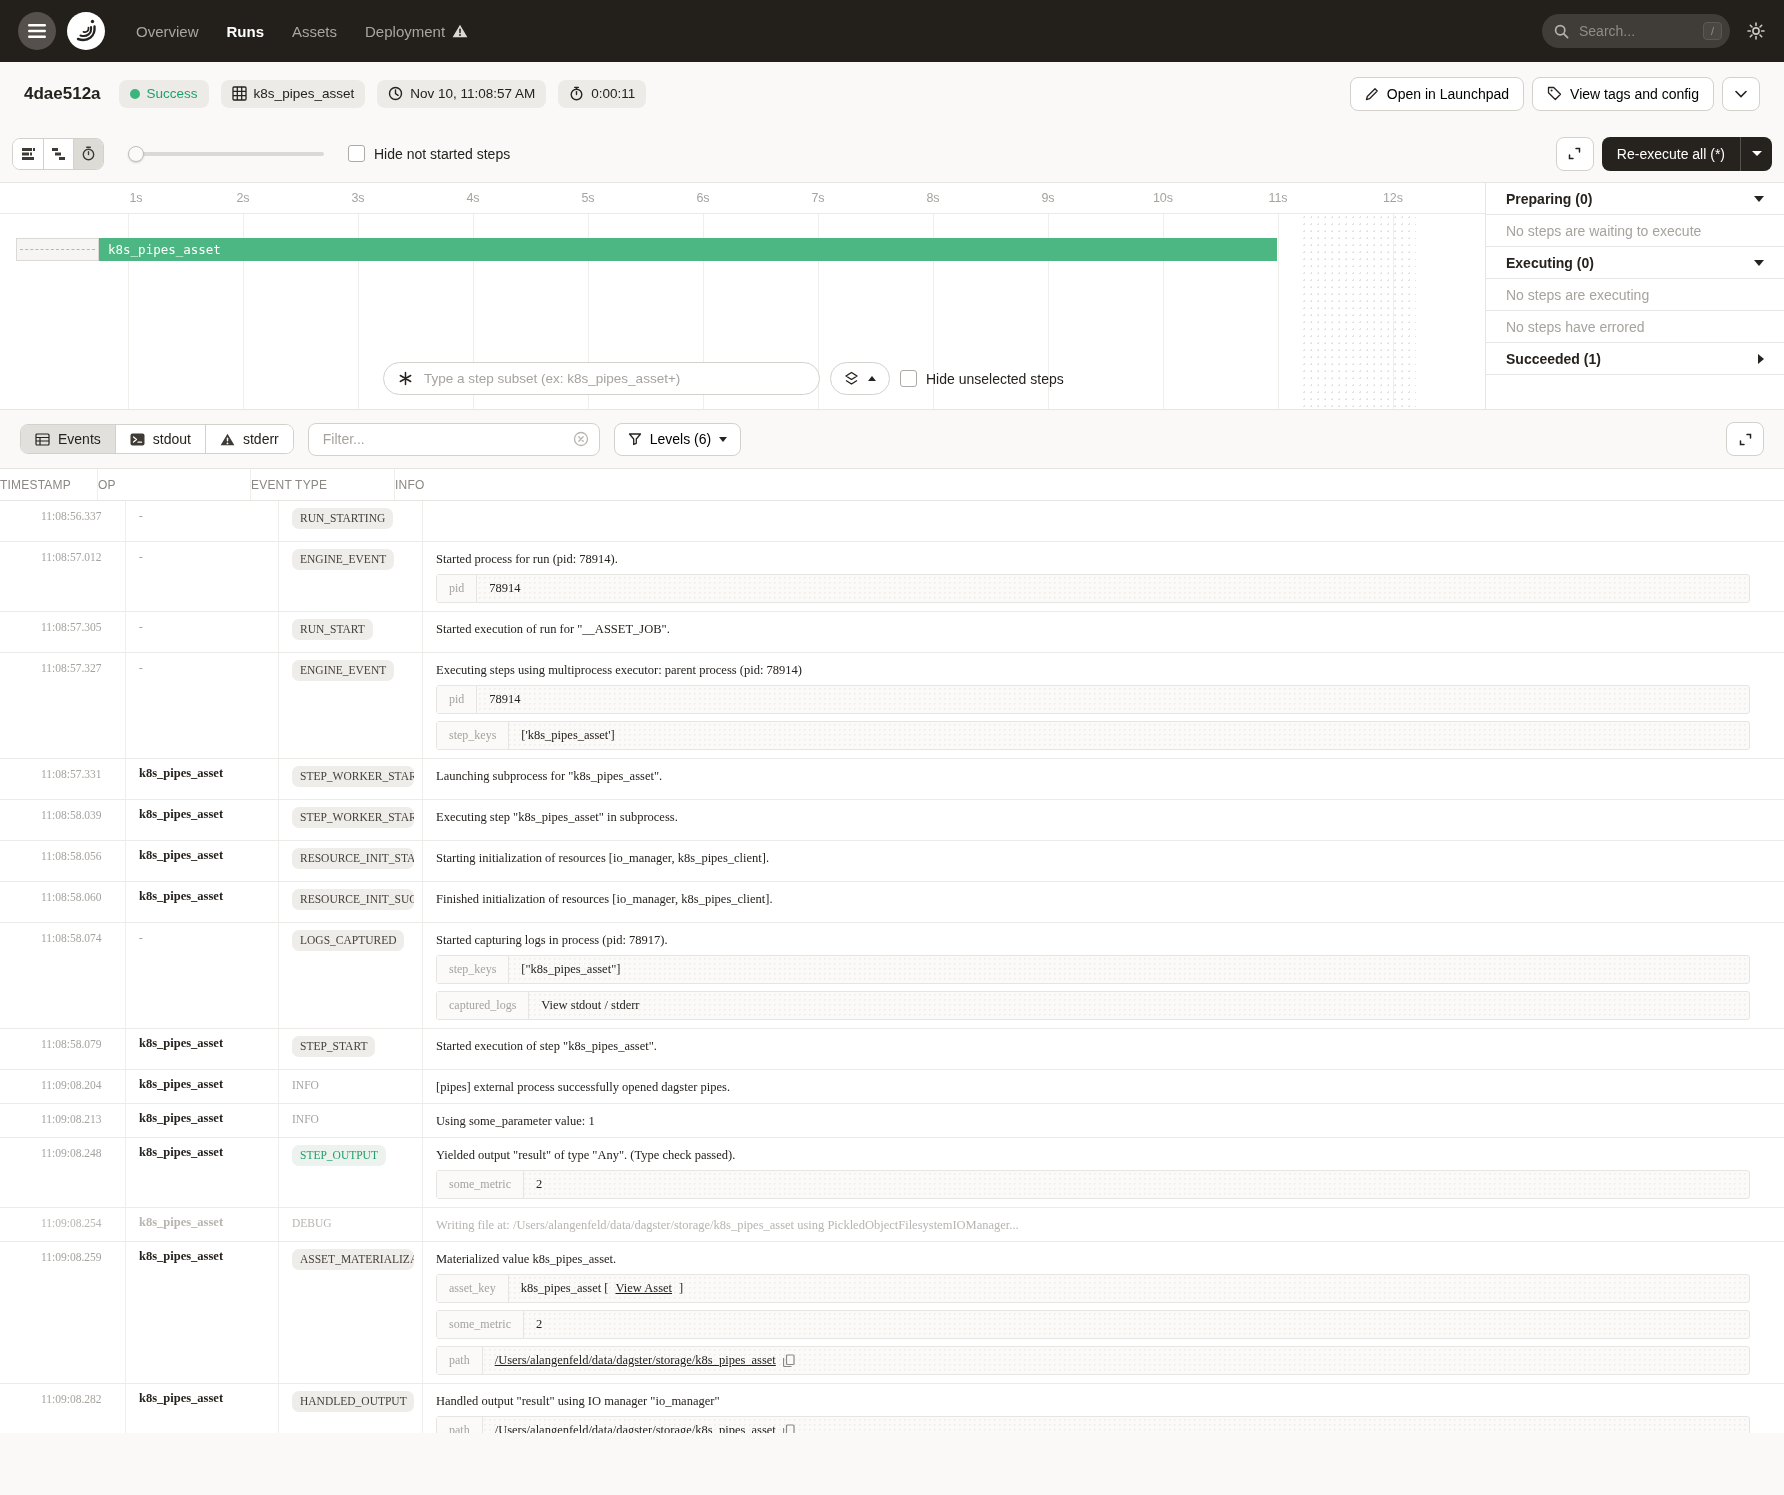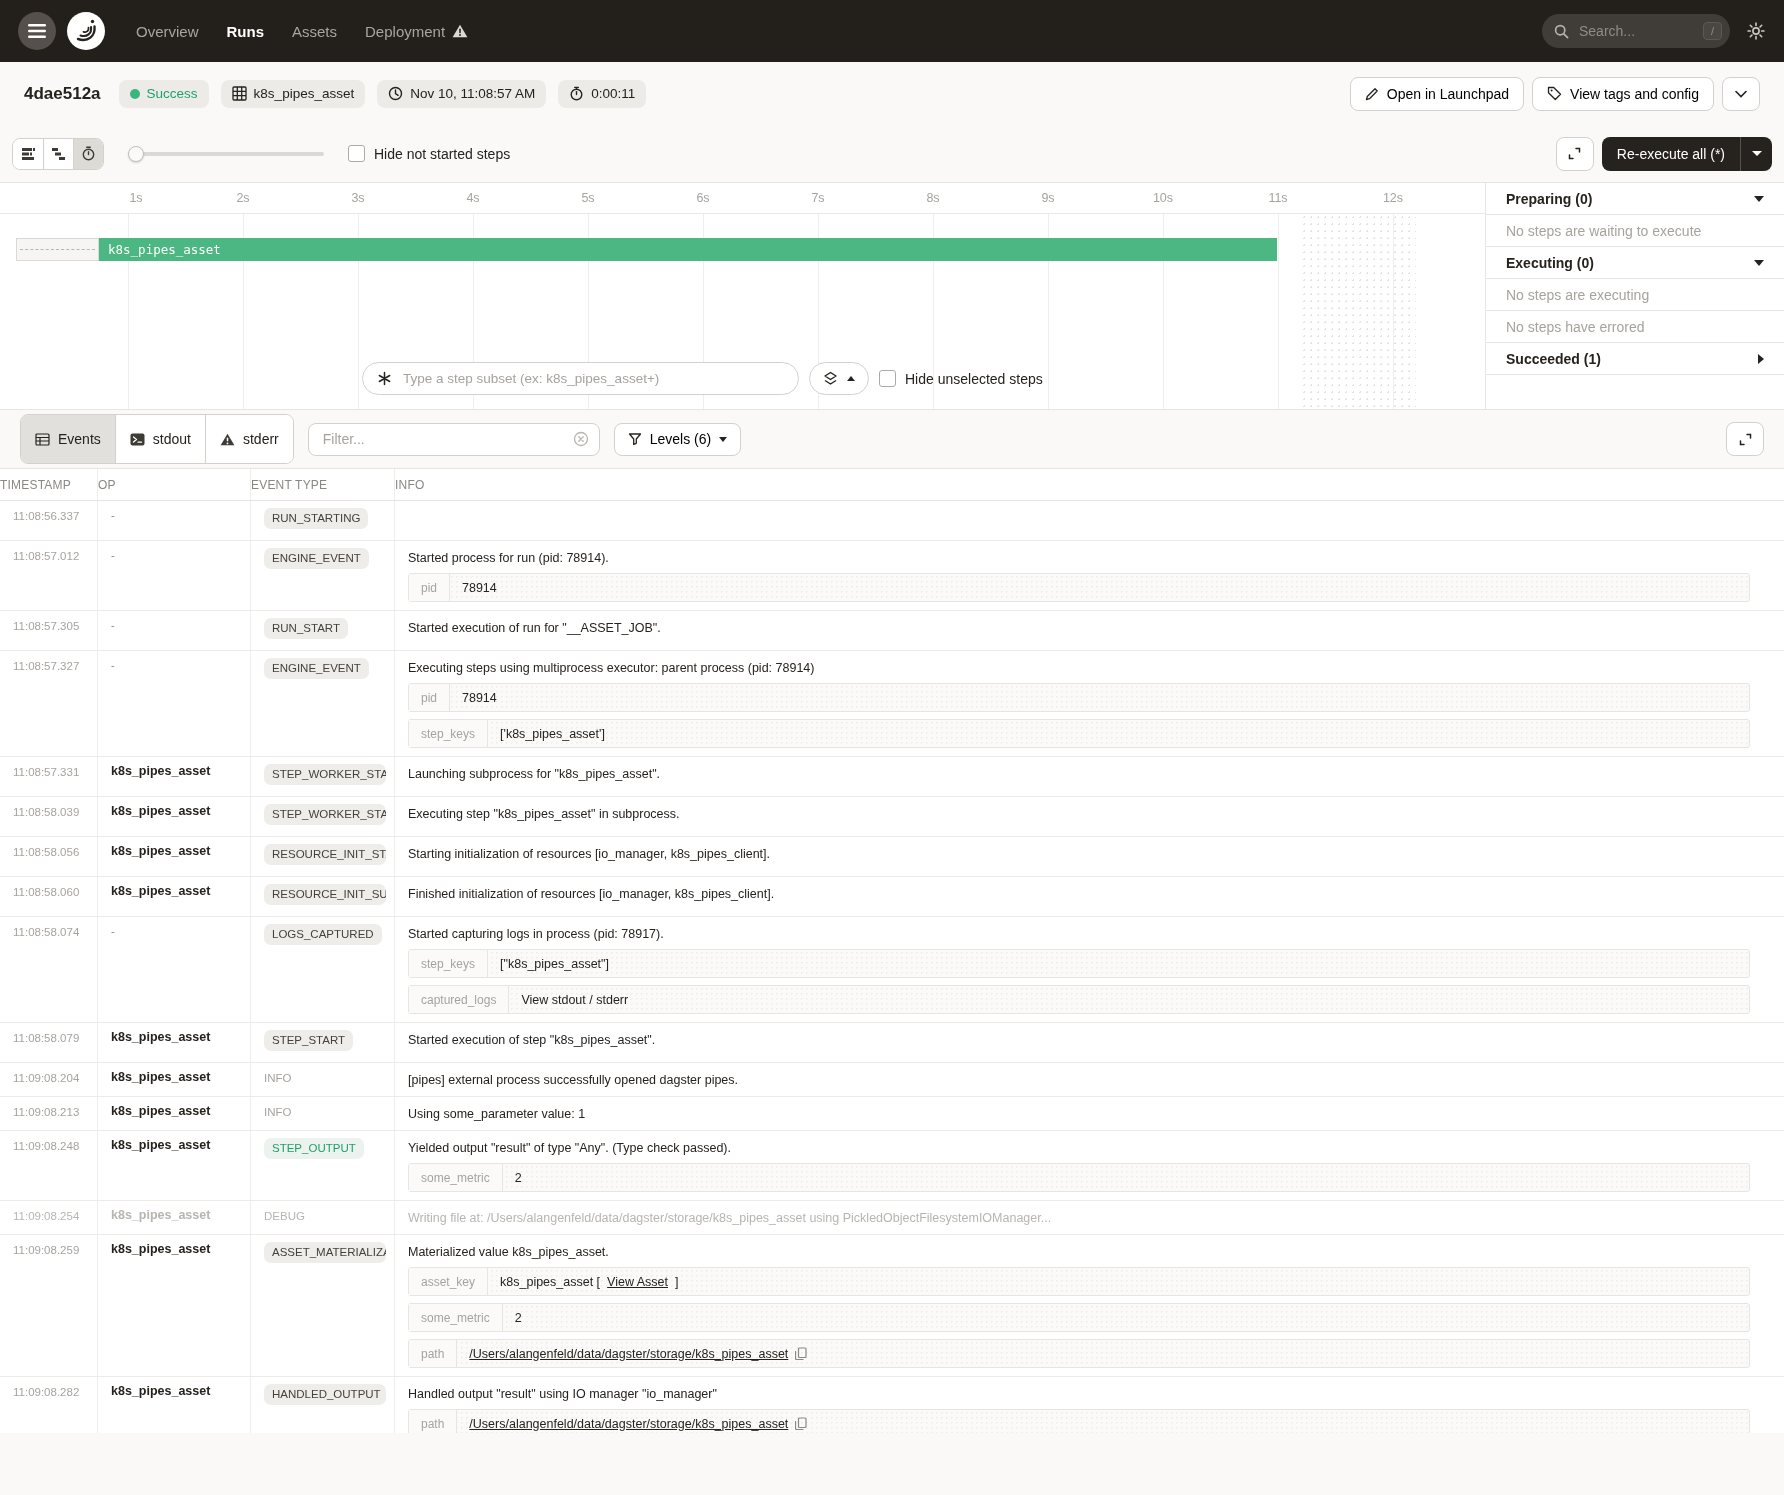--- a/index.html
+++ b/index.html
@@ -57,54 +57,54 @@
   .ruler { height:31px; border-bottom:1px solid #ECEAE7; position:relative; }
   .tick-label { position:absolute; top:8px; transform:translateX(-50%); color:#A6A39F; font-size:12.5px; }
   .gantt-body { position:absolute; top:31px; left:0; right:0; bottom:0; }
   .gridline { position:absolute; top:0; bottom:0; width:1px; background:#F0EEEB; }
   .dotted-region { position:absolute; top:0; bottom:0;
     background-image:radial-gradient(#E4E2DE 1px, transparent 1px); background-size:7px 7px; }
   .wait-box { position:absolute; left:16px; top:24px; width:83px; height:23px; background:#F6F5F3; border:1px solid #DBD9D5; }
   .wait-box::after { content:""; position:absolute; left:3px; right:3px; top:10px; border-top:1.5px dashed #B9B6B2; }
   .gantt-bar { position:absolute; left:99px; top:24px; width:1178px; height:23px; background:#4CB782; color:#fff;
     font-family:"DejaVu Sans Mono", monospace; font-size:12.5px; display:flex; align-items:center; padding-left:9px; cursor:pointer; white-space:nowrap; }
-  .step-row { position:absolute; left:362px; bottom:14px; display:flex; align-items:center; gap:10px; }
+  .step-row { position:absolute; left:383px; bottom:14px; display:flex; align-items:center; gap:10px; }
   .step-input { width:437px; height:33px; border:1px solid #D4D1CD; border-radius:17px; display:flex; align-items:center; gap:9px; padding:0 14px; background:#fff; }
   .step-input input { border:none; outline:none; flex:1; font-size:13.5px; min-width:0; font-family:"Liberation Sans",sans-serif; }
   .step-input input::placeholder, .filter-box input::placeholder { color:#A6A39F; }
   .layers-btn { height:33px; border:1px solid #D4D1CD; border-radius:17px; padding:0 13px; display:flex; align-items:center; gap:9px; background:#fff; cursor:pointer; }
   .caret-up { width:0; height:0; border-left:4.5px solid transparent; border-right:4.5px solid transparent; border-bottom:5px solid #26221E; }
 
   
   .step-panel { width:299px; border-left:1px solid #E7E5E2; display:flex; flex-direction:column; background:#fff; }
   .panel-row { display:flex; align-items:center; justify-content:space-between; padding:0 20px; border-bottom:1px solid #E7E5E2; flex:0 0 auto; }
   .panel-head { height:32px; font-weight:700; font-size:14px; cursor:pointer; }
   .panel-empty { height:32px; color:#A6A39F; font-size:14px; }
   .tri-down { width:0; height:0; border-left:5px solid transparent; border-right:5px solid transparent; border-top:6px solid #26221E; }
   .tri-right { width:0; height:0; border-top:5px solid transparent; border-bottom:5px solid transparent; border-left:6px solid #26221E; }
 
   
   .logs-toolbar { height:58px; display:flex; align-items:center; padding:0 20px; gap:14px; background:#FAF9F7; }
   .tab-group { display:flex; border:1px solid #D4D1CD; border-radius:8px; overflow:hidden; background:#fff; }
-  .tab { height:48px; display:flex; align-items:center; gap:8px; padding:12px 14px; border-left:1px solid #D4D1CD; font-size:14px; cursor:pointer; background:#fff; }
+  .tab { height:28px; display:flex; align-items:center; gap:8px; padding:12px 14px; border-left:1px solid #D4D1CD; font-size:14px; cursor:pointer; background:#fff; }
   .tab:first-child { border-left:none; }
   .tab.active { background:#E2E0DC; }
   .filter-box { width:292px; height:33px; border:1px solid #D4D1CD; border-radius:8px; background:#fff; display:flex; align-items:center; padding:0 10px 0 12px; gap:8px; }
   .filter-box input { border:none; outline:none; flex:1; font-size:14px; min-width:0; font-family:"Liberation Sans",sans-serif; }
   .levels-btn { height:33px; border:1px solid #D4D1CD; border-radius:8px; background:#fff; display:flex; align-items:center; gap:8px; padding:0 13px; font-size:14px; cursor:pointer; }
   .caret-down-d { width:0; height:0; border-left:4.5px solid transparent; border-right:4.5px solid transparent; border-top:5px solid #26221E; }
   .logs-toolbar .spacer { margin-left:auto; }
 
   
   .log-table { background:#fff; border-top:1px solid #E7E5E2; height:965px; overflow:hidden; }
   .lt-grid { display:grid; grid-template-columns:97px 153px 144px 1fr; }
   .lt-header { height:32px; align-items:center; color:#8B8884; font-size:12px; border-bottom:1px solid #E7E5E2; letter-spacing:.2px; }
   .lt-header .hcell { border-left:1px solid #F0EEEB; height:100%; display:flex; align-items:center; }
   .lt-header .hcell:first-child { border-left:none; }
-  .lt-row { border-bottom:1px solid #EDEBE8; font-family:Liberation Sans, sans-serif; font-size:12.5px; }
+  .lt-row { border-bottom:1px solid #EDEBE8; font-family:Liberation Serif, serif; font-size:12.5px;padding-left:28px; }
   .cell { padding:7px 10px 8px 13px; border-left:1px solid #F0EEEB; min-height:29px; }
   .cell:first-child { border-left:none; }
   .ts { color:#A6A39F; font-size:11.5px; padding-top:9px; }
   .op { font-weight:700; }
   .op.dash { font-weight:400; color:#8B8884; font-size:11px; }
   .badge { display:inline-block; background:#EFEDEA; border-radius:7px; padding:4px 8px 5px; font-size:11.5px; max-width:122px;
     white-space:nowrap; overflow:hidden; color:#45413C; cursor:pointer; }
   .badge.green { color:#1FA06A; background:#ECF2ED; }
   .plain-level { color:#A6A39F; font-size:11.5px; padding-top:2px; display:inline-block; }
   .info-text { padding-top:2px; line-height:16px; white-space:nowrap; overflow:hidden; }

